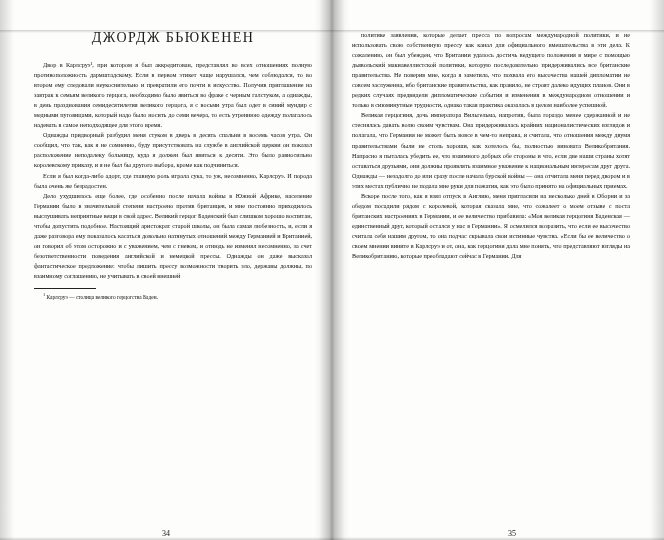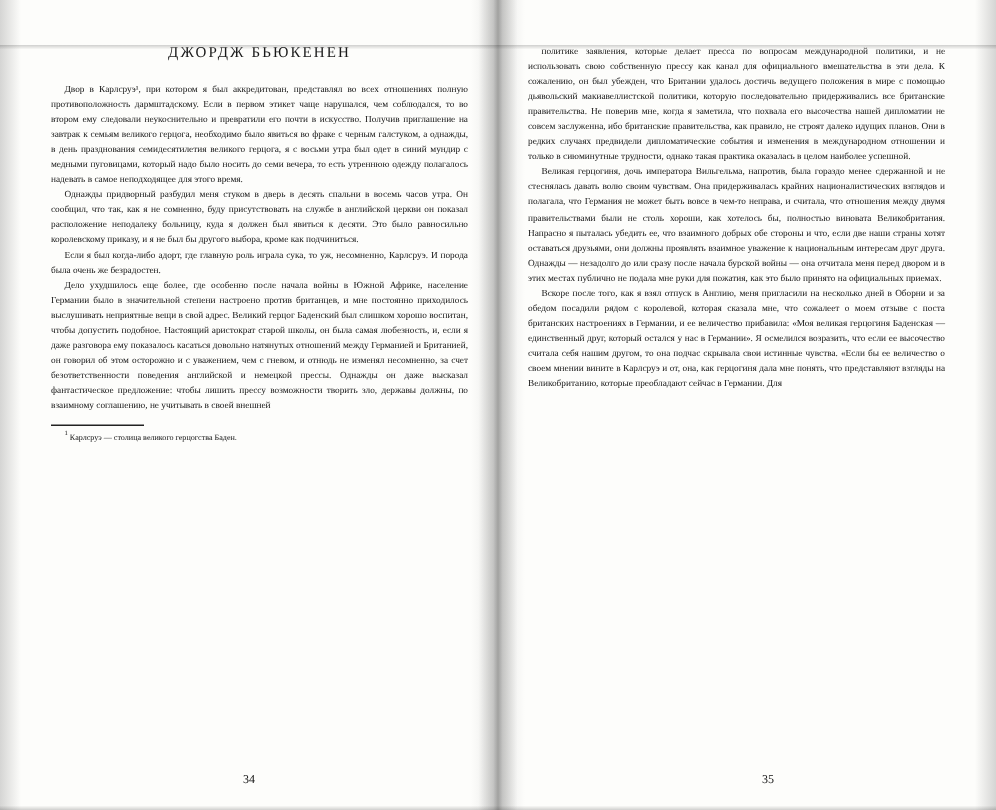--- a/index.html
+++ b/index.html
@@ -38,21 +38,21 @@
   }
   .page-right {
     padding: 30px 34px 26px 20px;
     background:
       linear-gradient(to left, rgba(120,120,120,0.30) 0px, rgba(255,255,255,0) 14px),
       linear-gradient(to right, rgba(150,150,150,0.22) 0px, rgba(255,255,255,0) 18px),
       #fdfdfb;
   }
   .running-head {
     text-align: center;
-    font-size: 10px;
+    font-size: 14px;
     letter-spacing: 1.4px;
     text-transform: uppercase;
     color: #1a1a1a;
     margin-bottom: 14px;
     font-family: "Liberation Serif", serif;
     white-space: nowrap;
   }
   .textblock {
     font-size: 6.2px;
     line-height: 1.62;
@@ -78,21 +78,21 @@
     color: #111;
     text-indent: 9px;
   }
   .footnote sup {
     font-size: 4.4px;
     vertical-align: super;
     line-height: 0;
   }
   .folio {
     position: absolute;
-    bottom: 16px;
+    bottom: 2px;
     width: 100%;
     left: 0;
     text-align: center;
     font-size: 8px;
     color: #111;
   }
   .page-left .folio { padding-right: 14px; }
   .page-right .folio { padding-left: 14px; }
   .gutter-shadow {
     position: absolute;

